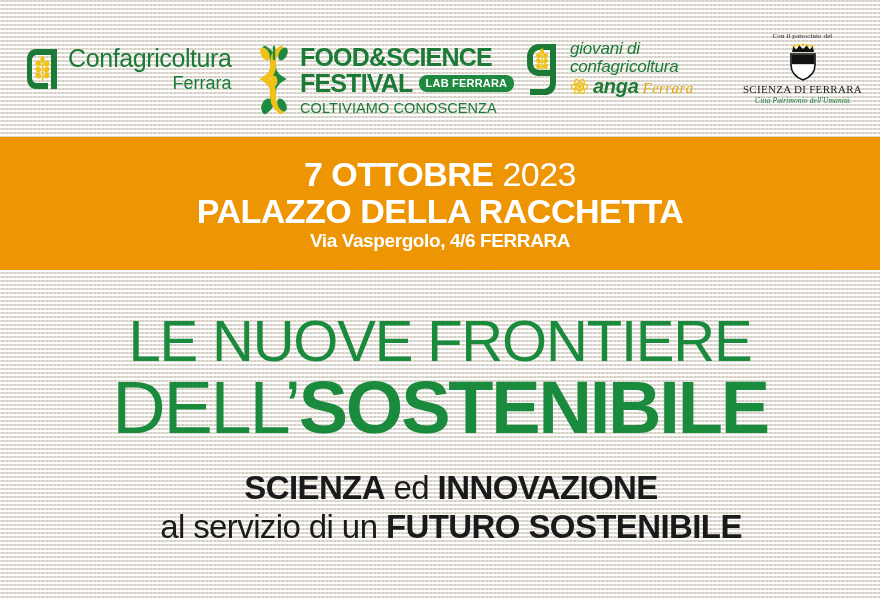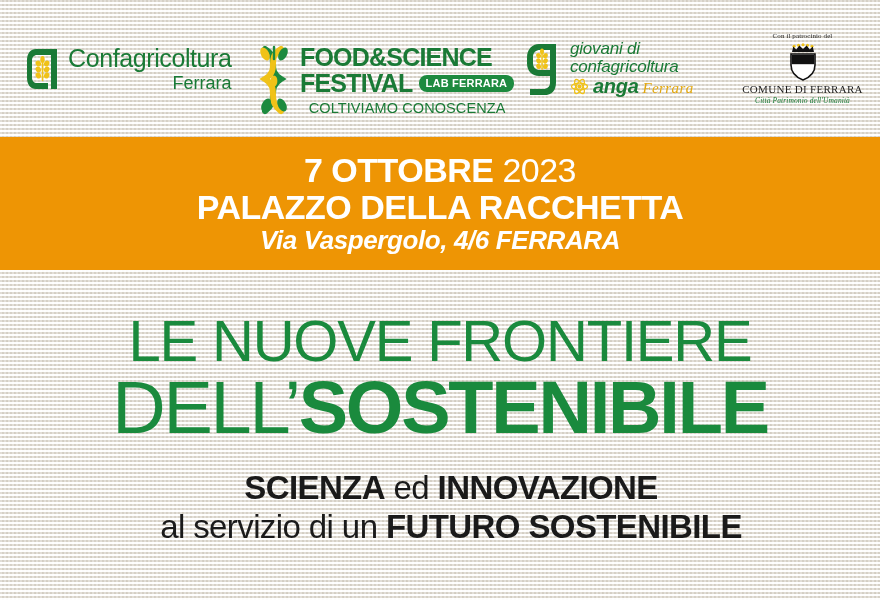--- a/index.html
+++ b/index.html
@@ -100,21 +100,20 @@
     padding: 3px 7px 3px 7px;
     border-radius: 8px;
     white-space: nowrap;
   }
   .fsf-l3 {
     font-size: 14.5px;
     color: #1a7a36;
     letter-spacing: 0.1px;
     margin-top: 5px;
     white-space: nowrap;
-    text-align: center;
   }
 
   
   .logo-anga { width: 200px; }
   .anga-inner { display: flex; align-items: center; gap: 5px; }
   .anga-mark { width: 40px; height: 58px; flex: 0 0 40px; }
   .anga-text { line-height: 1.02; }
   .anga-l1, .anga-l2 {
     font-size: 17px;
     color: #1a7a36;
@@ -177,21 +176,21 @@
     flex-direction: column;
     align-items: center;
     justify-content: center;
     color: #ffffff;
   }
   .banner-line { line-height: 1.03; white-space: nowrap; text-align: center; }
   .banner-l1 { font-size: 34px; letter-spacing: -0.5px; }
   .banner-l1 .b { font-weight: bold; }
   .banner-l1 .r { font-weight: 400; }
   .banner-l2 { font-size: 34px; font-weight: bold; letter-spacing: -0.5px; margin-top: 2px; }
-  .banner-l3 { font-size: 26px; letter-spacing: -0.4px; margin-top: 2px; font-style: italic; }
+  .banner-l3 { font-size: 19px; letter-spacing: -0.4px; margin-top: 2px; }
   .banner-l3 .b { font-weight: bold; }
   .banner-l3 .r { font-weight: bold; }
 
   
   .headline {
     position: absolute;
     top: 312px; left: 0;
     width: 880px;
     text-align: center;
   }
@@ -336,21 +335,21 @@
               <circle cx="15.5" cy="4.2" r="1.5"></circle>
               <circle cx="20" cy="3.8" r="1.5"></circle>
               <circle cx="24.5" cy="4.2" r="1.5"></circle>
               <circle cx="29" cy="5.2" r="1.5"></circle>
             </g>
             <path d="M9 11 L10.2 5.6 L13.2 8.4 L16.4 4.6 L20 8 L23.6 4.6 L26.8 8.4 L29.8 5.6 L31 11 Z" fill="#111111"></path>
             <path d="M8 13 H32 V24 C32 31.5 26.5 36.5 20 39 C13.5 36.5 8 31.5 8 24 V13 Z" fill="#ffffff" stroke="#111111" stroke-width="1.6"></path>
             <path d="M8.8 13.8 H31.2 V23.2 H8.8 Z" fill="#111111"></path>
           </svg>
         </span>
-        <div class="comune-name">COMUNE DI FERRARA</div>
+        <div class="comune-name">SCIENZA DI FERRARA</div>
         <div class="comune-sub">Città Patrimonio dell'Umanità</div>
       </div>
     </div>
 
   </div>
 
   <div class="banner">
     <div class="banner-line banner-l1">
       <span class="b">7 OTTOBRE</span><span class="r"> </span><span class="r">2023</span>
     </div>

